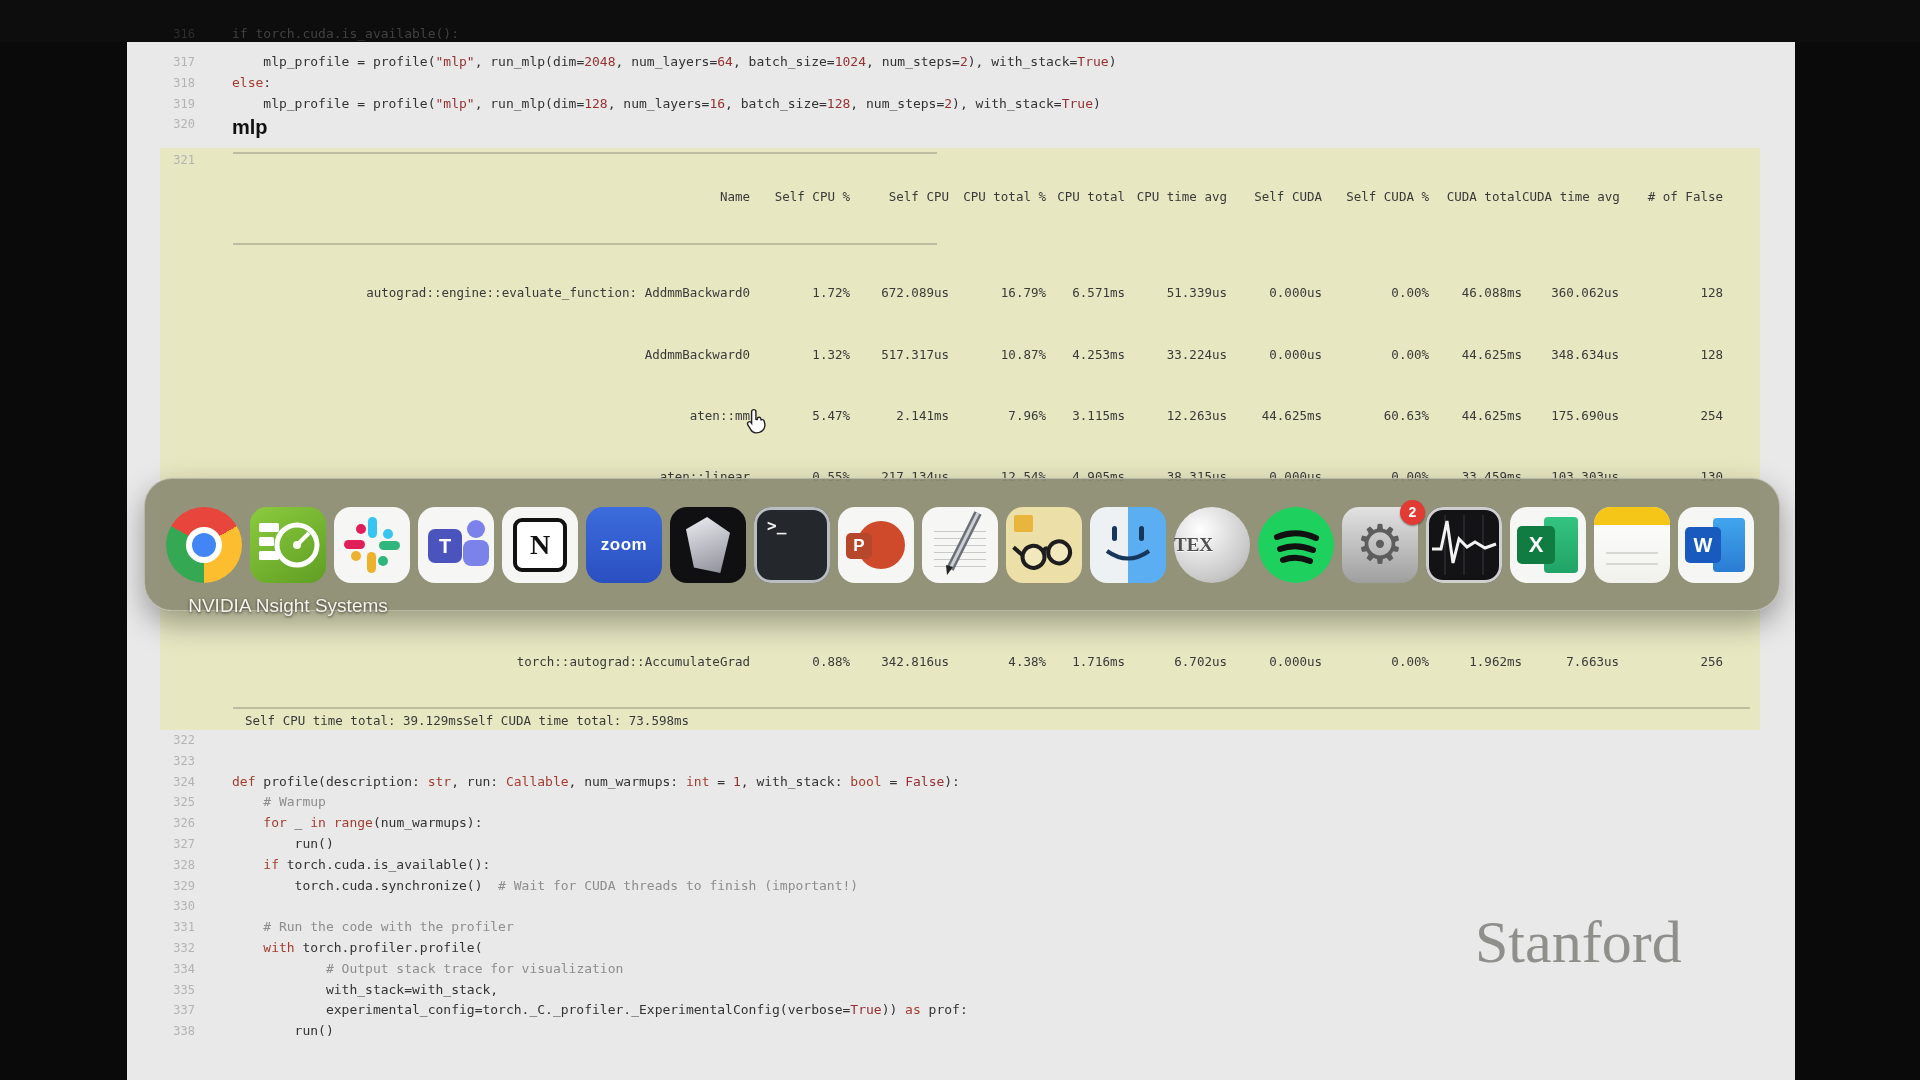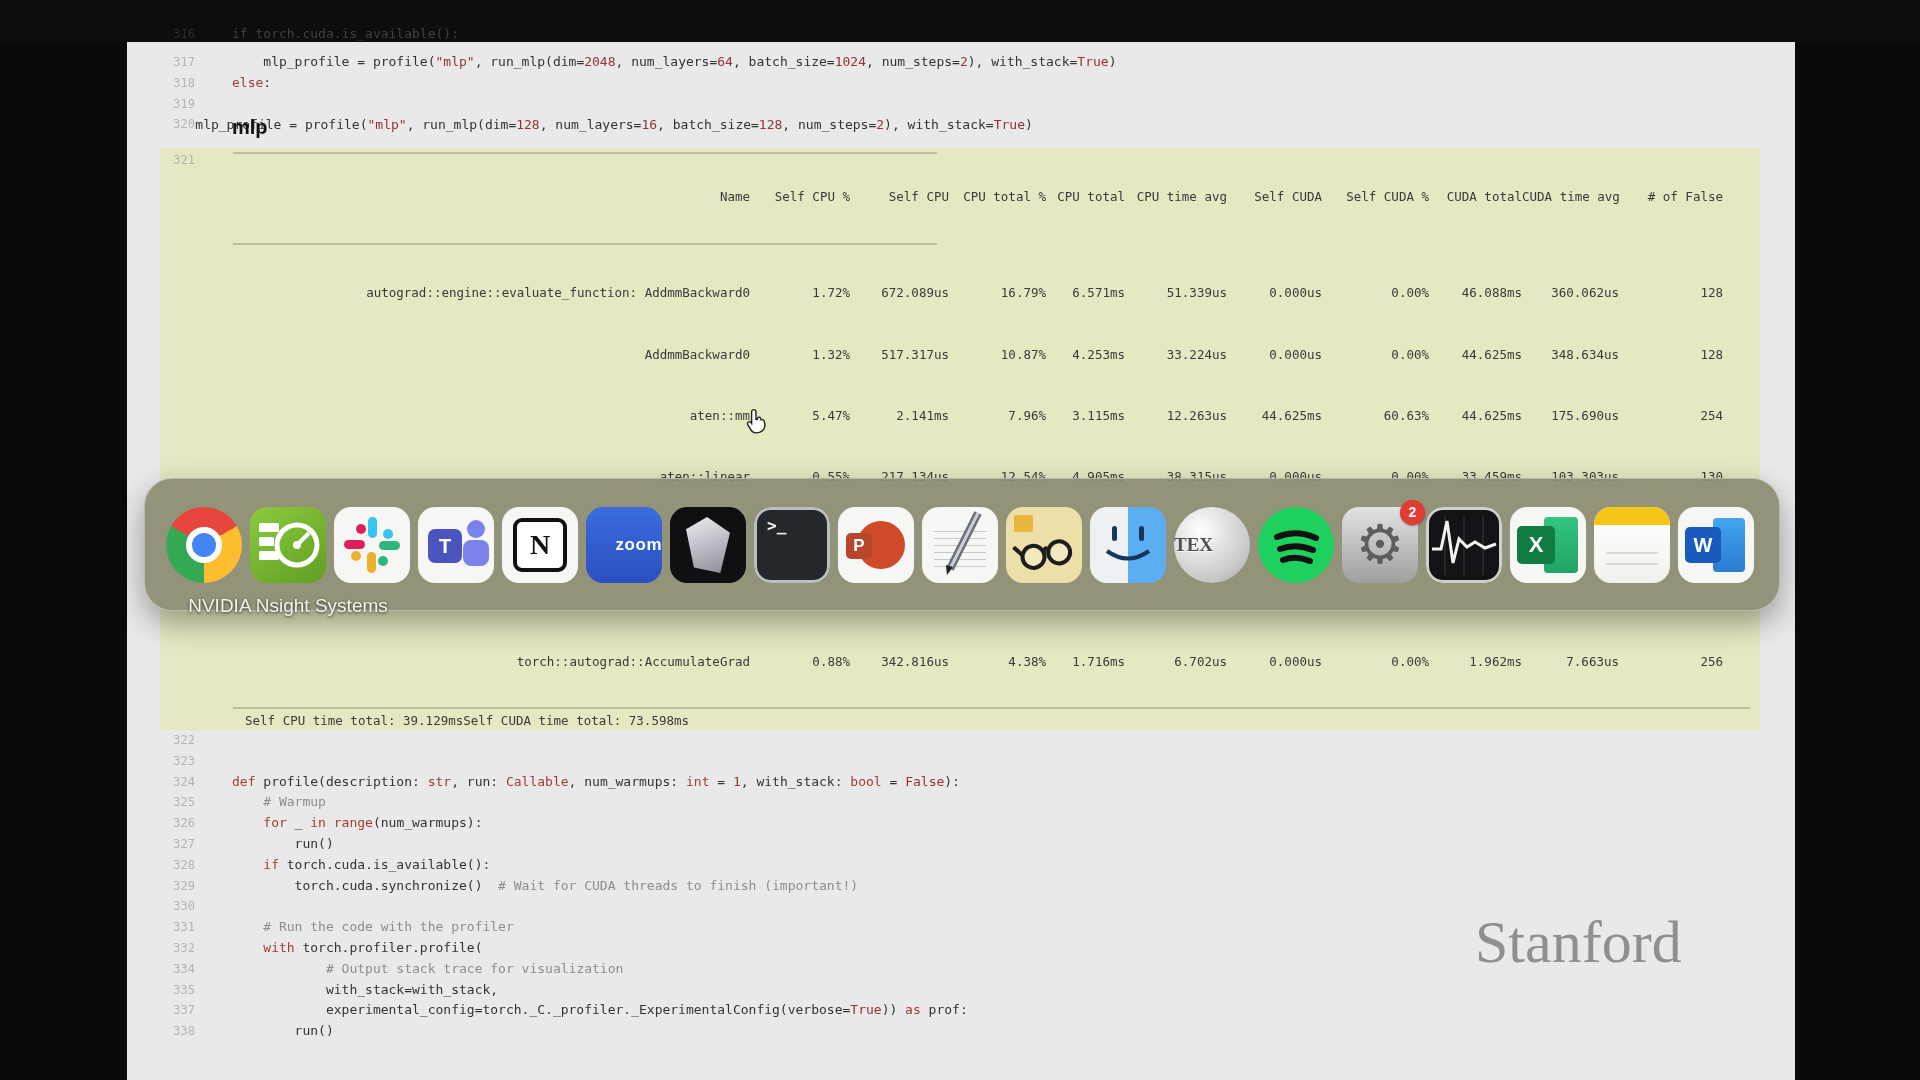--- a/index.html
+++ b/index.html
@@ -51,21 +51,21 @@
 
   .ic-slack,.ic-microsoft-teams,.ic-notion,.ic-powerpoint,.ic-textedit,.ic-excel,.ic-notes,.ic-word{background:#f6f6f4;}
 
   .ic-microsoft-teams::before{content:"";position:absolute;right:9px;top:13px;width:18px;height:18px;border-radius:50%;background:#7b83eb;}
   .ic-microsoft-teams::after{content:"";position:absolute;right:5px;top:33px;width:26px;height:26px;border-radius:8px;background:#7b83eb;}
   .ic-microsoft-teams .glyph{position:absolute;left:10px;top:22px;width:34px;height:34px;background:#4b53bc;border-radius:7px;color:#fff;font:700 20px/34px "Liberation Sans",sans-serif;text-align:center;z-index:2;}
 
   .ic-notion .glyph{position:absolute;inset:11px;border:4px solid #111;border-radius:9px;background:#fff;color:#111;font:700 28px/46px "Liberation Serif",serif;text-align:center;}
 
   .ic-zoom{background:linear-gradient(#3c6cdd,#2a4fc0);}
-  .ic-zoom .glyph{position:absolute;inset:0;color:#fff;font:700 17px/76px "Liberation Sans",sans-serif;text-align:right;letter-spacing:.5px;border-radius:20px;}
+  .ic-zoom .glyph{position:absolute;inset:0;color:#fff;font:700 17px/76px "Liberation Sans",sans-serif;text-align:center;letter-spacing:.5px;border-radius:20px;}
 
   .ic-obsidian{background:#101013;}
   .ic-obsidian::before{content:"";position:absolute;left:16px;top:10px;width:44px;height:56px;background:linear-gradient(160deg,#ecedf2,#8d8d97);clip-path:polygon(48% 0%,100% 28%,78% 100%,18% 90%,0% 22%);}
 
   .ic-terminal{background:#24282c;box-shadow:inset 0 0 0 3px #babec2;}
   .ic-terminal .glyph{position:absolute;left:13px;top:9px;color:#f2f2f2;font:700 16px/20px "DejaVu Sans Mono",monospace;}
 
   .ic-powerpoint::before{content:"";position:absolute;left:19px;top:14px;width:48px;height:48px;border-radius:50%;background:#cf4a2b;}
   .ic-powerpoint .glyph{position:absolute;left:8px;top:26px;width:26px;height:26px;background:#b7472a;border-radius:5px;color:#fff;font:700 17px/26px "Liberation Sans",sans-serif;text-align:center;z-index:2;}
 
@@ -198,21 +198,21 @@
 
     <div id="code-top">
         <div class="code-line abs" style="top: 52px;">
           <span class="ln">317</span>
           <span class="code-text"><span class="tok-d">    mlp_profile = profile(</span><span class="tok-s">"mlp"</span><span class="tok-d">, run_mlp(dim=</span><span class="tok-n">2048</span><span class="tok-d">, num_layers=</span><span class="tok-n">64</span><span class="tok-d">, batch_size=</span><span class="tok-n">1024</span><span class="tok-d">, num_steps=</span><span class="tok-n">2</span><span class="tok-d">), with_stack=</span><span class="tok-n">True</span><span class="tok-d">)</span></span>
         </div>
         <div class="code-line abs" style="top: 73px;">
           <span class="ln">318</span>
           <span class="code-text"><span class="tok-k">else</span><span class="tok-d">:</span></span>
         </div>
-        <div class="code-line abs" style="top: 94px; flex-direction: column;">
+        <div class="code-line abs" style="top: 94px;">
           <span class="ln">319</span>
           <span class="code-text"><span class="tok-d">    mlp_profile = profile(</span><span class="tok-s">"mlp"</span><span class="tok-d">, run_mlp(dim=</span><span class="tok-n">128</span><span class="tok-d">, num_layers=</span><span class="tok-n">16</span><span class="tok-d">, batch_size=</span><span class="tok-n">128</span><span class="tok-d">, num_steps=</span><span class="tok-n">2</span><span class="tok-d">), with_stack=</span><span class="tok-n">True</span><span class="tok-d">)</span></span>
         </div>
         <div class="code-line md-header abs" style="top: 114px;">
           <span class="ln">320</span>
           <span class="code-text"><span class="tok-h">mlp</span></span>
         </div>
         <div class="code-line abs" style="top: 150px;">
           <span class="ln">321</span>
           <span class="code-text"></span>

